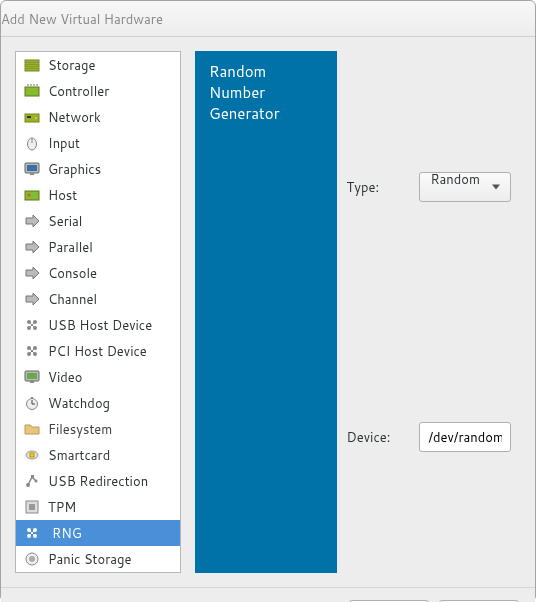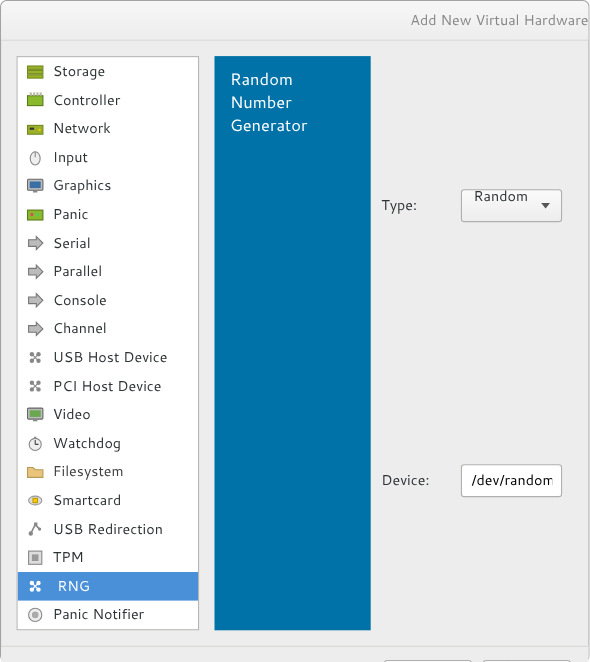--- a/index.html
+++ b/index.html
@@ -17,21 +17,21 @@
   height: 602px;
   background: #ededed;
   border: 1px solid #a3a3a3;
   border-radius: 6px;
   display: flex;
   flex-direction: column;
 }
 .titlebar {
   height: 36px;
   line-height: 36px;
-  text-align: right;
+  text-align: left;
   color: #888;
   font-size: 13px;
   border-bottom: 1px solid #d0d0d0;
   background: linear-gradient(#f7f7f7, #ededed);
   border-radius: 6px 6px 0 0;
 }
 .content {
   flex: 1;
   display: flex;
   padding: 14px;
@@ -203,21 +203,21 @@
           <span>Graphics</span>
         </div>
         <div class="sidebar-item">
           <span class="sidebar-icon">
             <svg width="16" height="16">
               <rect x="1" y="4" width="14" height="9" fill="#8ab92d" stroke="#5a7a1a"></rect>
               <circle cx="5" cy="8" r="1.5" fill="#c55"></circle>
               <circle cx="10" cy="8" r="1.5" fill="#5c5"></circle>
             </svg>
           </span>
-          <span>Panic</span>
+          <span>Host</span>
         </div>
         <div class="sidebar-item">
           <span class="sidebar-icon">
             <svg width="16" height="16">
               <path d="M2 5 L9 5 L9 2 L15 8 L9 14 L9 11 L2 11 Z" fill="#bbb" stroke="#777"></path>
             </svg>
           </span>
           <span>Serial</span>
         </div>
         <div class="sidebar-item">
@@ -341,21 +341,21 @@
           </span>
           <span>RNG</span>
         </div>
         <div class="sidebar-item">
           <span class="sidebar-icon">
             <svg width="16" height="16">
               <circle cx="8" cy="8" r="6" fill="#eee" stroke="#888"></circle>
               <circle cx="8" cy="8" r="3" fill="#aaa"></circle>
             </svg>
           </span>
-          <span>Panic Notifier</span>
+          <span>Panic Storage</span>
         </div>
       </div>
 
     <div class="main">
       <div class="header">
         <span>Random Number Generator</span>
       </div>
       <div class="form">
         <div class="form-label">Type:</div>
         <div class="combo">

